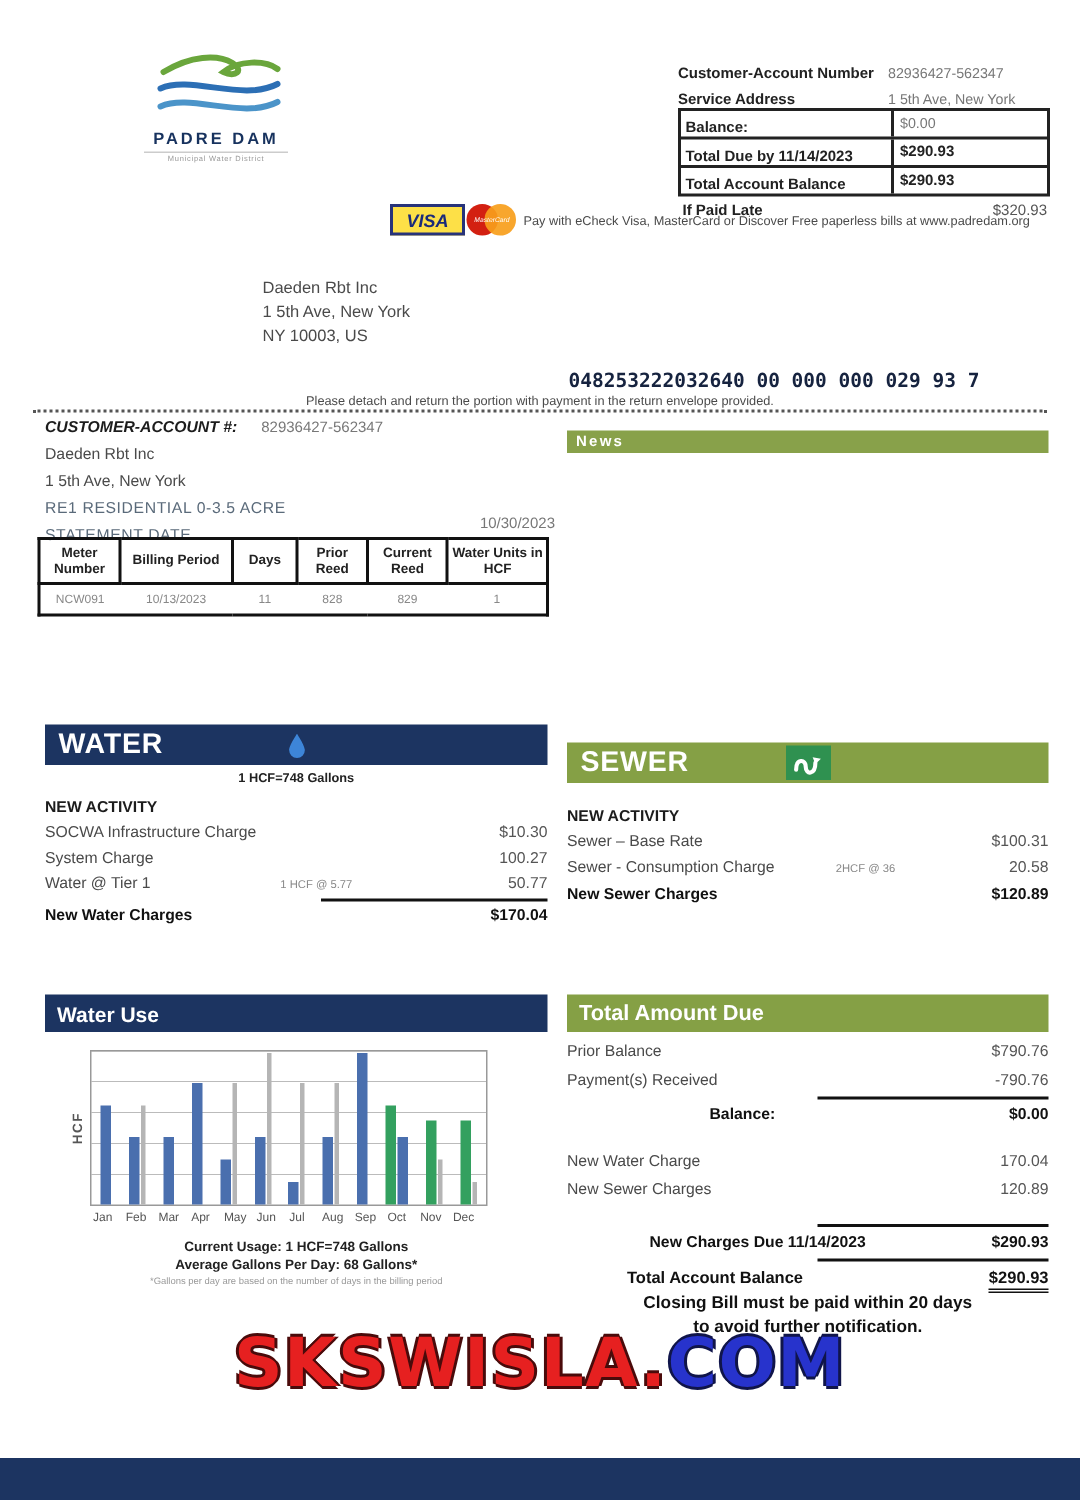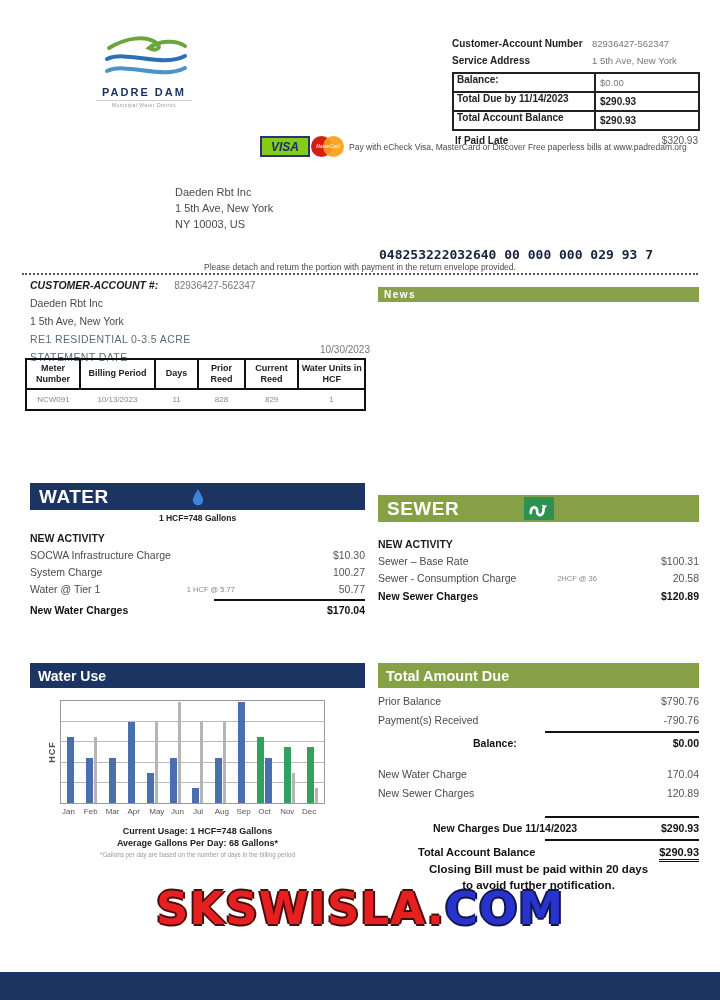--- a/index.html
+++ b/index.html
@@ -6,36 +6,36 @@
   #page{position:relative;width:720px;height:1000px;background:#ffffff;margin:0 auto;
         font-family:"Liberation Sans",sans-serif;overflow:hidden;color:#333;}
 
   
   .logo-block{position:absolute;left:88px;top:34px;width:112px;text-align:center;}
   .logo-name{font-size:11px;font-weight:bold;color:#17325e;letter-spacing:2px;margin-top:2px;}
   .logo-tagline{font-size:5px;color:#999;letter-spacing:.5px;border-top:1px solid #ccc;margin:2px 8px 0 8px;padding-top:1px;}
   .po-address{position:absolute;left:180px;top:42px;font-size:11px;color:#4a4a4a;line-height:1.45;}
 
   .summary{position:absolute;left:452px;top:38px;width:248px;font-size:10px;}
-  .srow{display:flex;align-items:flex-start;height:17px;}
+  .srow{display:flex;align-items:flex-end;height:17px;}
   .srow .lbl{width:140px;font-weight:bold;color:#222;}
   .srow .val{flex:1;color:#777;font-size:9.5px;}
   .sbox{border:2px solid #222;}
   .sbox .srow{border-bottom:2px solid #222;}
   .sbox .srow:last-child{border-bottom:none;}
   .sbox .lbl{padding-left:3px;width:137px;}
   .sbox .val{border-left:2px solid #222;padding-left:4px;height:100%;display:flex;align-items:center;}
   .val.bold{font-weight:bold;color:#222;font-size:10px;}
   .late-row{display:flex;height:19px;align-items:center;}
   .late-row .lbl{width:140px;font-weight:bold;color:#222;padding-left:3px;}
   .late-row .val{flex:1;text-align:right;color:#555;padding-right:2px;}
 
   
   .payline{position:absolute;left:260px;top:136px;display:flex;align-items:center;gap:2px;}
-  .visa-logo{width:46px;height:17px;border:2px solid #27337a;background:#84cc16;color:#1a2a7a;
+  .visa-logo{width:46px;height:17px;border:2px solid #27337a;background:#fde047;color:#1a2a7a;
              font-weight:bold;font-style:italic;font-size:12px;display:flex;align-items:center;justify-content:center;}
   .mc-logo{position:relative;width:34px;height:21px;margin-left:-1px;}
   .mc-c1{position:absolute;left:0;top:0;width:21px;height:21px;border-radius:50%;background:#d32011;}
   .mc-c2{position:absolute;left:12px;top:0;width:21px;height:21px;border-radius:50%;background:#f79e1b;opacity:.92;}
   .mc-txt{position:absolute;left:2px;top:8px;width:30px;font-size:4.5px;color:#fff;font-style:italic;text-align:center;z-index:2;}
   .paytext{font-size:8.5px;color:#4a4a4a;margin-left:2px;}
 
   
   .addr{position:absolute;font-size:11px;color:#4a4a4a;line-height:1.45;}
   .addr-customer{left:175px;top:185px;}

